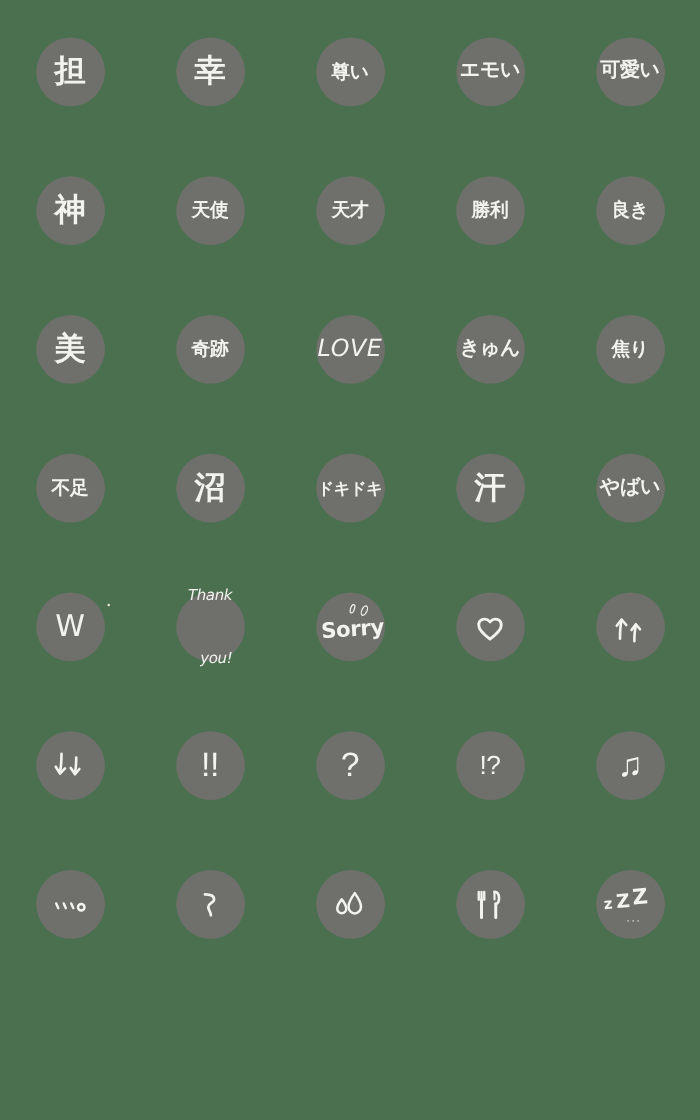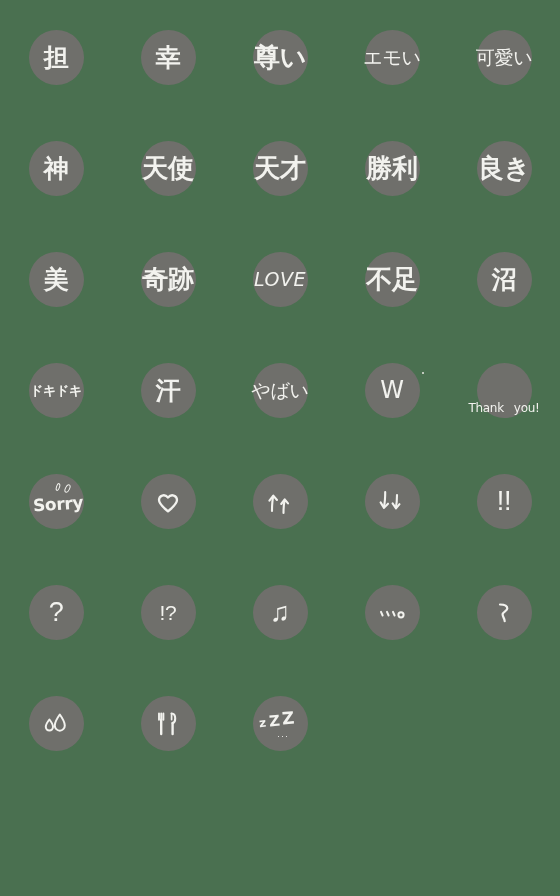--- a/index.html
+++ b/index.html
@@ -77,29 +77,29 @@
     line-height: 1.02;
     letter-spacing: -0.3px;
     user-select: none;
     white-space: nowrap;
     position: relative;
     z-index: 2;
   }
 
   
   .t-1   { font-size: 25px; font-weight: 600; }
-  .t-2   { font-size: 26px; font-weight: 600; }
-  .t-3   { font-size: 19px; font-weight: 400; }
+  .t-2   { font-size: 15px; font-weight: 600; }
+  .t-3   { font-size: 16px; font-weight: 700; }
   .t-4   { font-size: 13px; font-weight: 600; }
   .t-lat { font-family: "DejaVu Sans", sans-serif; font-size: 19px; font-weight: 500; letter-spacing: 0.5px; font-style: italic; }
   .t-lat-sm { font-family: "DejaVu Sans", sans-serif; font-size: 12px; font-weight: 500; line-height: 1.12; }
   .t-sym { font-size: 27px; font-weight: 500; }
   .t-sym-sm { font-size: 21px; font-weight: 500; }
 
-  .stack { display: flex; flex-direction: row; align-items: flex-end; }
+  .stack { display: flex; flex-direction: column; align-items: center; font-style: italic; }
   .stack .ln2 { margin-left: 10px; margin-top: 36px; }
 
   
   .glyph {
     position: relative;
     z-index: 2;
     width: 46px;
     height: 46px;
     display: flex;
     align-items: center;
@@ -181,20 +181,30 @@
           <span class="label t-2">奇跡</span>
         </div>
       </div>
       <div class="cell">
         <div class="bubble">
           <span class="label t-lat">LOVE</span>
         </div>
       </div>
       <div class="cell">
         <div class="bubble">
+          <span class="label t-3">きゅん</span>
+        </div>
+      </div>
+      <div class="cell">
+        <div class="bubble">
+          <span class="label t-2">焦り</span>
+        </div>
+      </div>
+      <div class="cell">
+        <div class="bubble">
           <span class="label t-2">不足</span>
         </div>
       </div>
       <div class="cell">
         <div class="bubble">
           <span class="label t-1">沼</span>
         </div>
       </div>
       <div class="cell">
         <div class="bubble">

